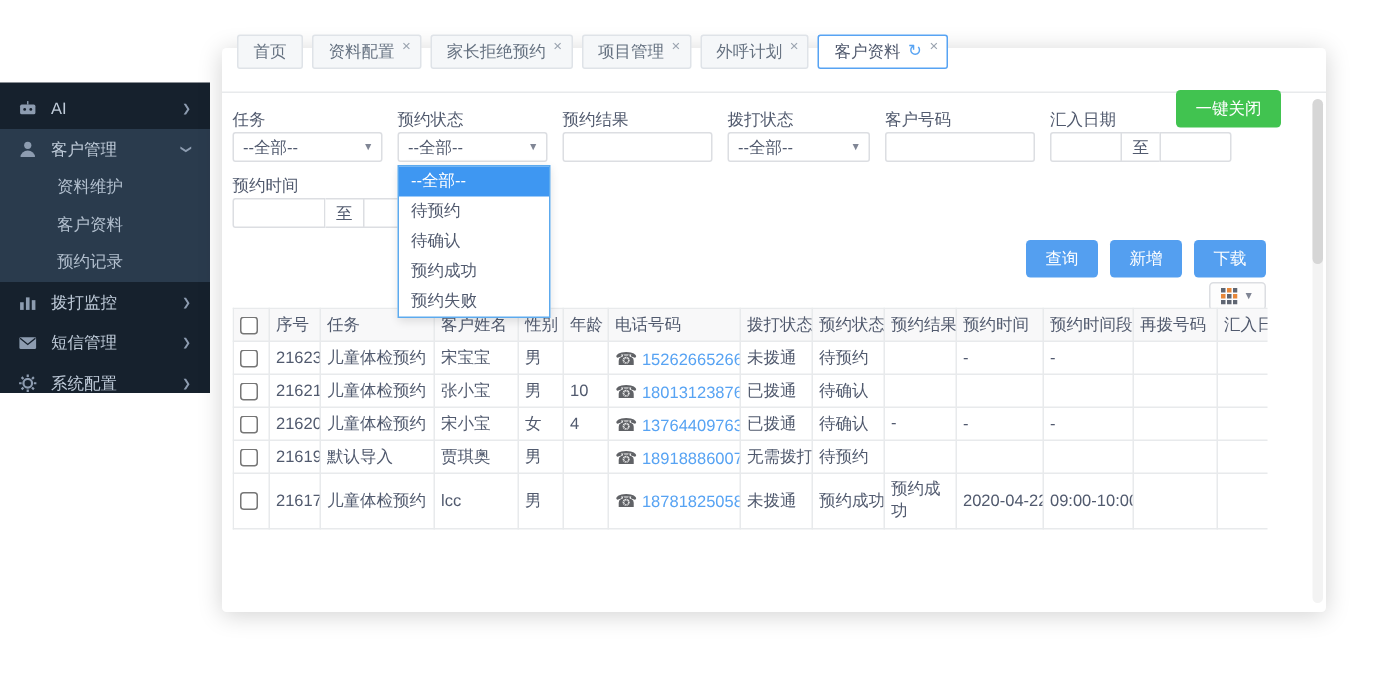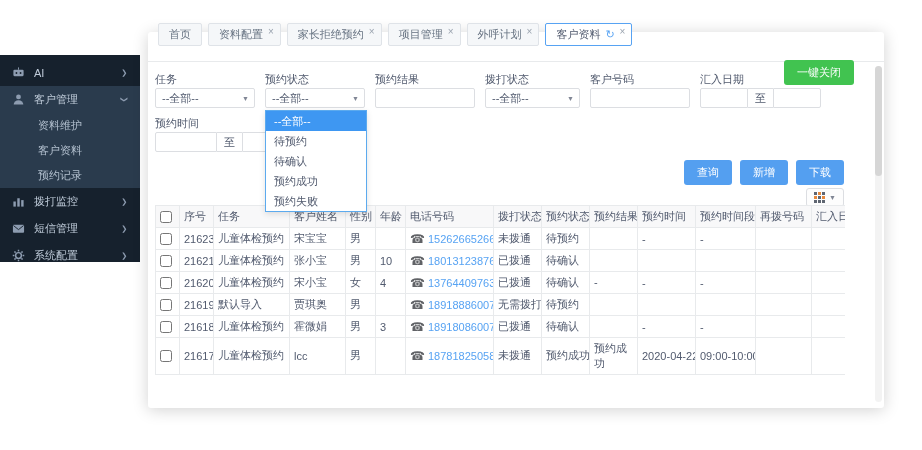--- a/index.html
+++ b/index.html
@@ -351,36 +351,20 @@
             <td>无需拨打</td>
             <td>待预约</td>
             <td class="wrap"></td>
             <td></td>
             <td></td>
             <td></td>
             <td></td>
           </tr>
           <tr>
             <td><input type="checkbox" style=""></td>
-            <td>21618</td>
-            <td>儿童体检预约</td>
-            <td>霍微娟</td>
-            <td>男</td>
-            <td>3</td>
-            <td><span class="phone-ico">☎</span><span class="phone-num">18918086007</span></td>
-            <td>已拨通</td>
-            <td>待确认</td>
-            <td class="wrap"></td>
-            <td>-</td>
-            <td>-</td>
-            <td></td>
-            <td></td>
-          </tr>
-          <tr>
-            <td><input type="checkbox" style=""></td>
             <td>21617</td>
             <td>儿童体检预约</td>
             <td>lcc</td>
             <td>男</td>
             <td></td>
             <td><span class="phone-ico">☎</span><span class="phone-num">18781825058</span></td>
             <td>未拨通</td>
             <td>预约成功</td>
             <td class="wrap">预约成功</td>
             <td>2020-04-22</td>

